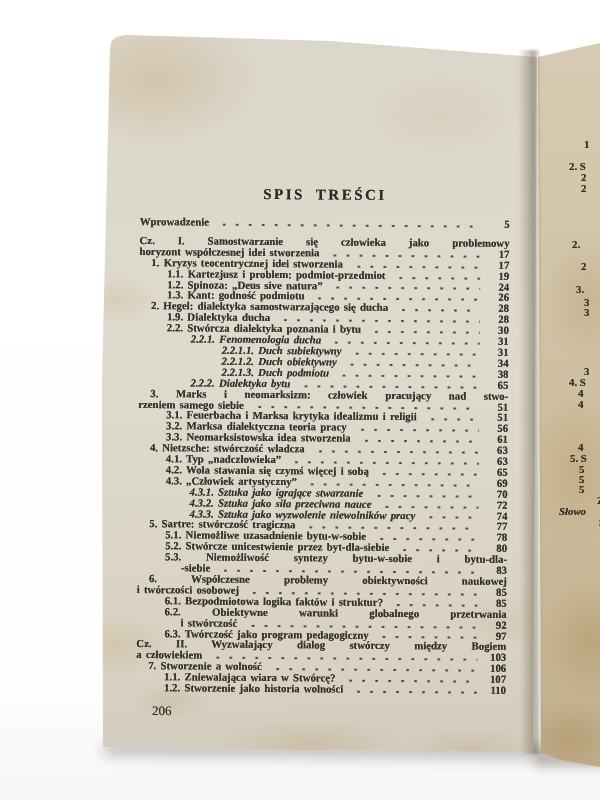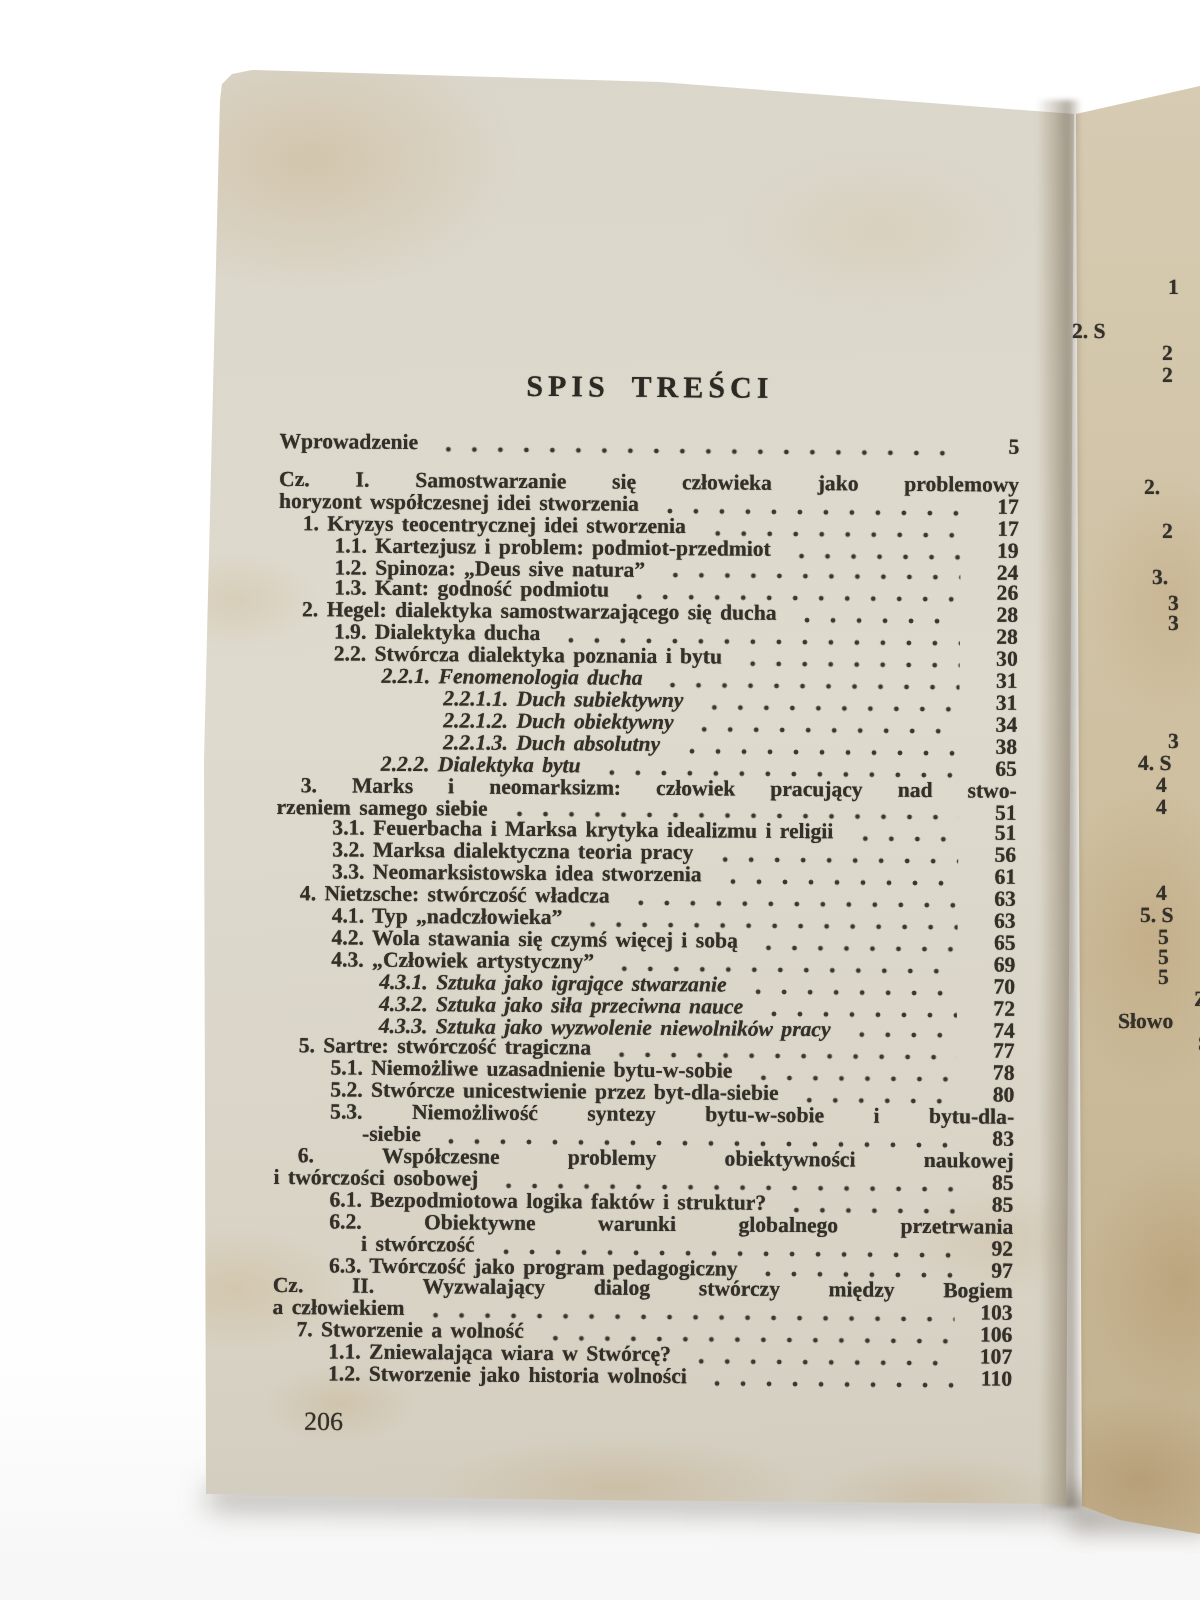--- a/index.html
+++ b/index.html
@@ -175,21 +175,21 @@
           <span class="t">2.2.1.1. Duch subiektywny</span>
           <span class="leader"></span>
           <span class="pg">31</span>
         </div>
         <div class="row i4 it">
           <span class="t">2.2.1.2. Duch obiektywny</span>
           <span class="leader"></span>
           <span class="pg">34</span>
         </div>
         <div class="row i4 it">
-          <span class="t">2.2.1.3. Duch absolutny</span>
+          <span class="t">2.2.1.3. Duch podmiotu</span>
           <span class="leader"></span>
           <span class="pg">38</span>
         </div>
         <div class="row i3 it">
           <span class="t">2.2.2. Dialektyka bytu</span>
           <span class="leader"></span>
           <span class="pg">65</span>
         </div>
         <div class="row i1 just">
           <span class="t">3. Marks i neomarksizm: człowiek pracujący nad stwo-</span>
@@ -321,35 +321,35 @@
           <span class="leader"></span>
           <span class="pg">110</span>
         </div>
       </div>
   </div>
 
   <div class="folio">206</div>
 
   <div>
       <span class="frag" style="left: 584px; top: 139px;">1</span>
-      <span class="frag" style="left: 536px; top: 161px;">2. S</span>
+      <span class="frag" style="left: 569px; top: 161px;">2. S</span>
       <span class="frag" style="left: 581px; top: 172px;">2</span>
       <span class="frag" style="left: 581px; top: 183px;">2</span>
       <span class="frag" style="left: 572px; top: 239px;">2.</span>
       <span class="frag" style="left: 581px; top: 261px;">2</span>
       <span class="frag" style="left: 576px; top: 284px;">3.</span>
       <span class="frag" style="left: 584px; top: 297px;">3</span>
       <span class="frag" style="left: 584px; top: 307px;">3</span>
       <span class="frag" style="left: 584px; top: 366px;">3</span>
       <span class="frag" style="left: 569px; top: 377px;">4. S</span>
       <span class="frag" style="left: 578px; top: 388px;">4</span>
       <span class="frag" style="left: 578px; top: 399px;">4</span>
       <span class="frag" style="left: 578px; top: 442px;">4</span>
       <span class="frag" style="left: 570px; top: 453px;">5. S</span>
       <span class="frag" style="left: 579px; top: 464px;">5</span>
       <span class="frag" style="left: 579px; top: 474px;">5</span>
       <span class="frag" style="left: 579px; top: 484px;">5</span>
       <span class="frag" style="left: 561px; top: 495px; margin-left: 36px;">Zakoń</span>
-      <span class="frag" style="left: 559px; top: 506px;">Słowo</span>
+      <span class="frag" style="left: 559px; top: 506px; font-style: italic;">Słowo</span>
       <span class="frag" style="left: 559px; top: 517px; margin-left: 40px;">Skorow</span>
     </div>
 
 </div>
 
 </body></html>

